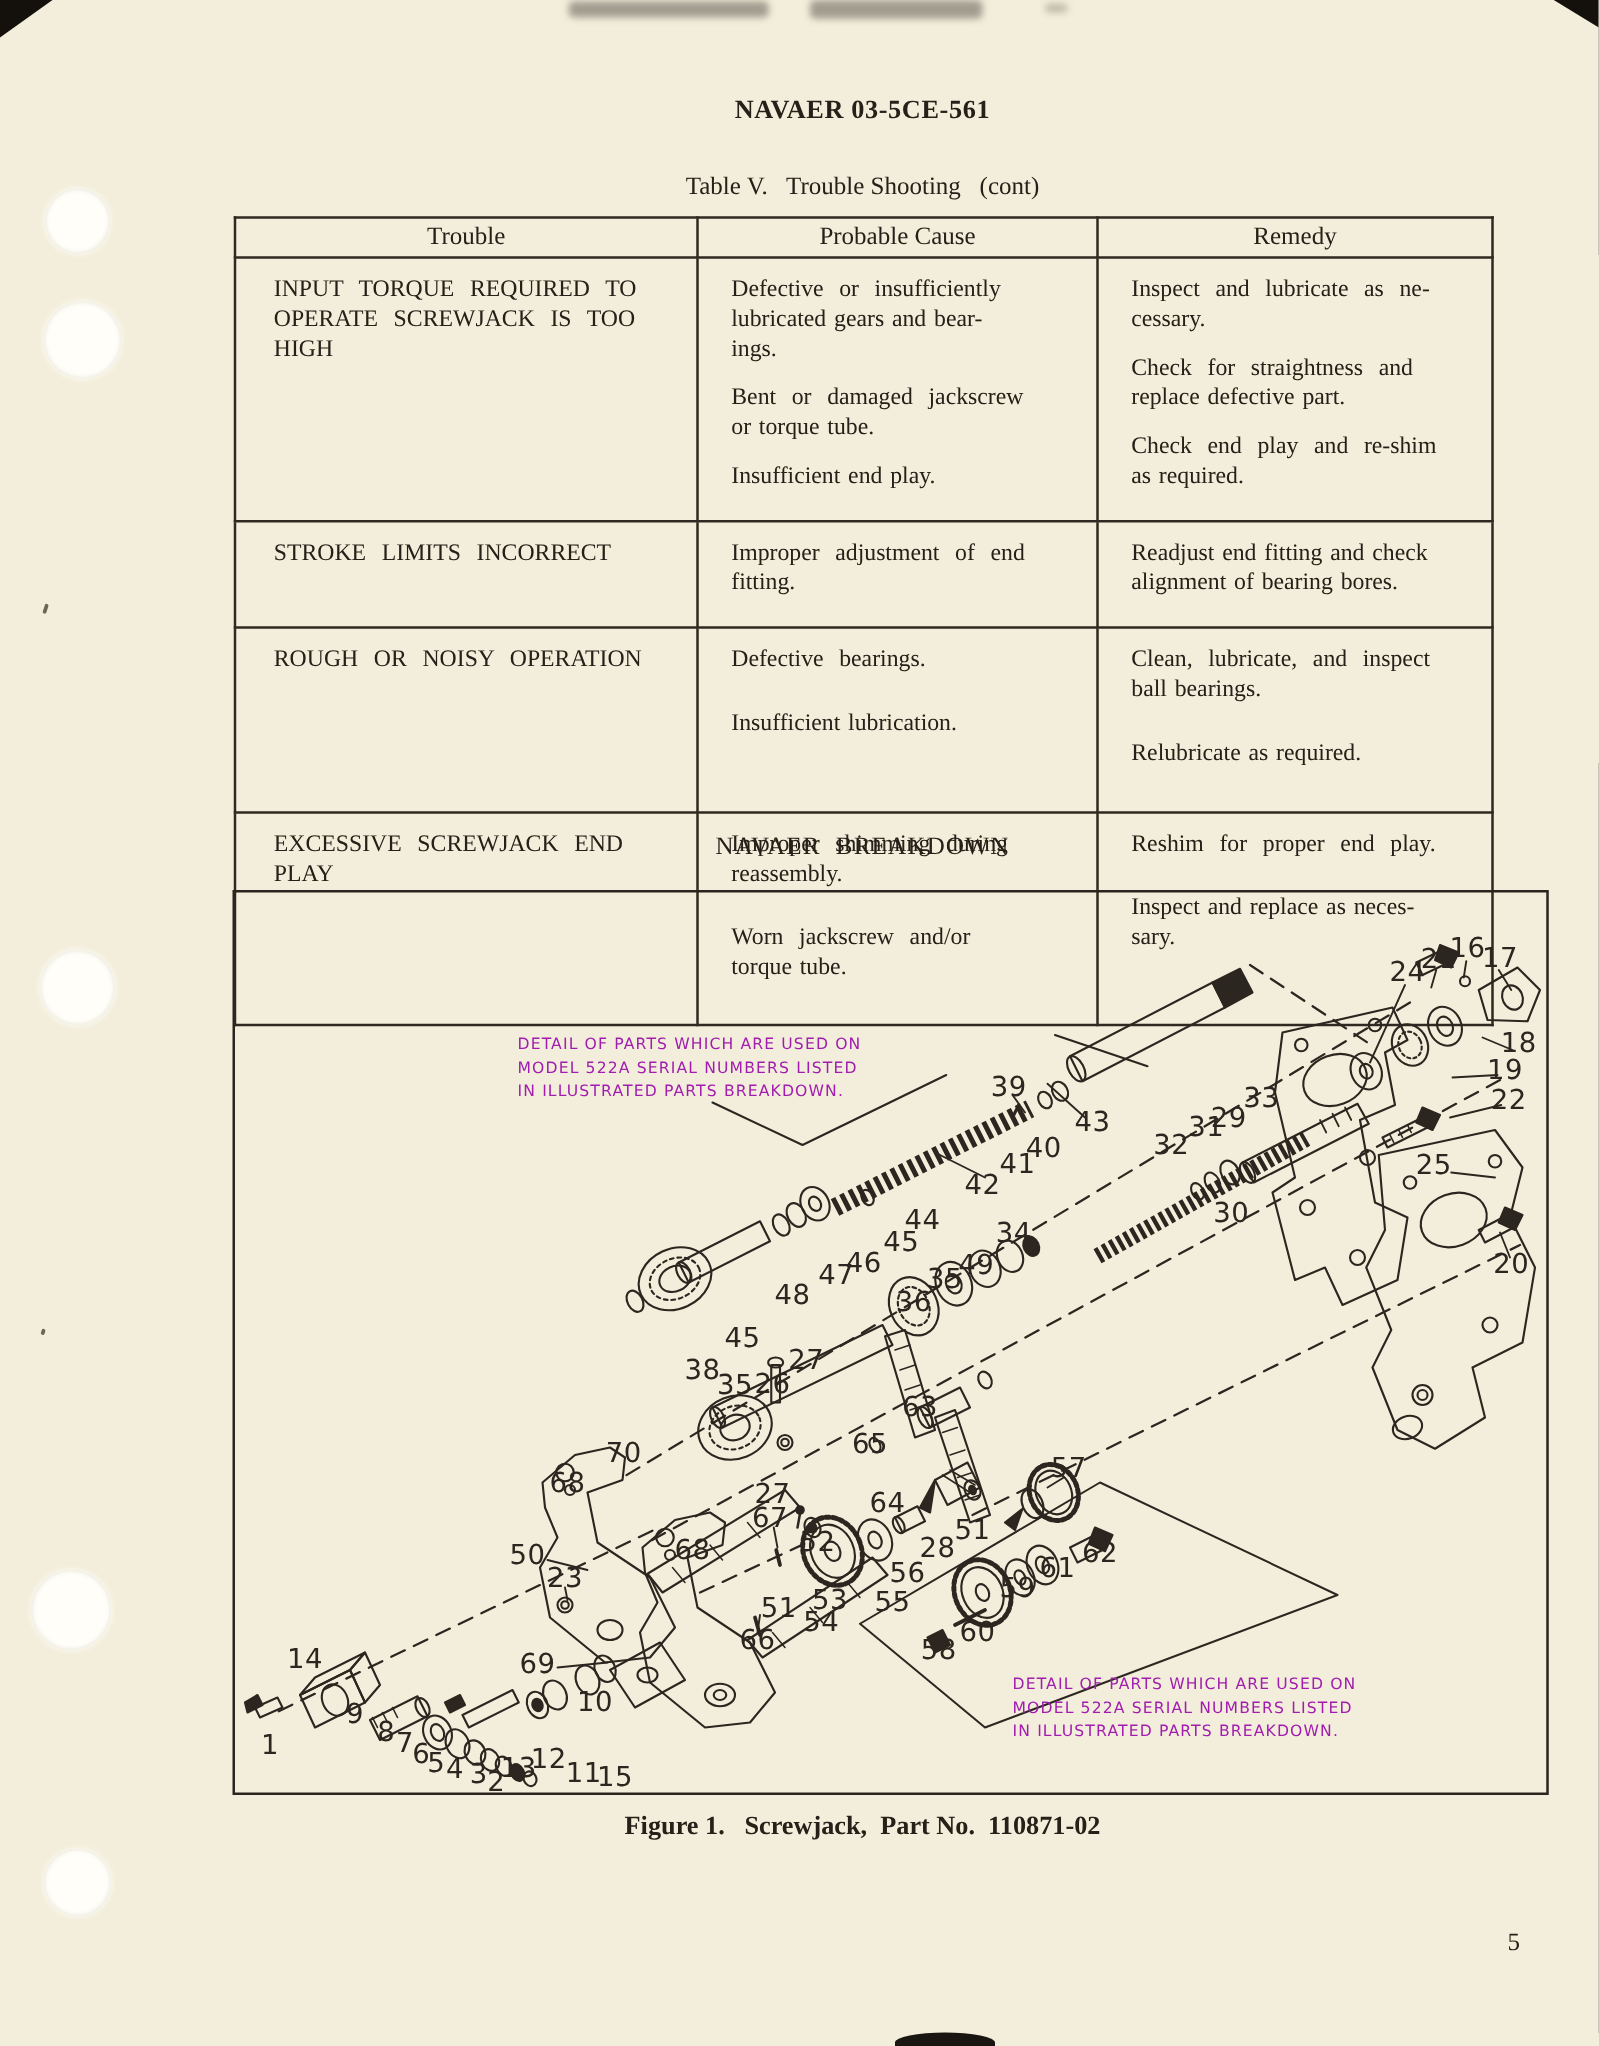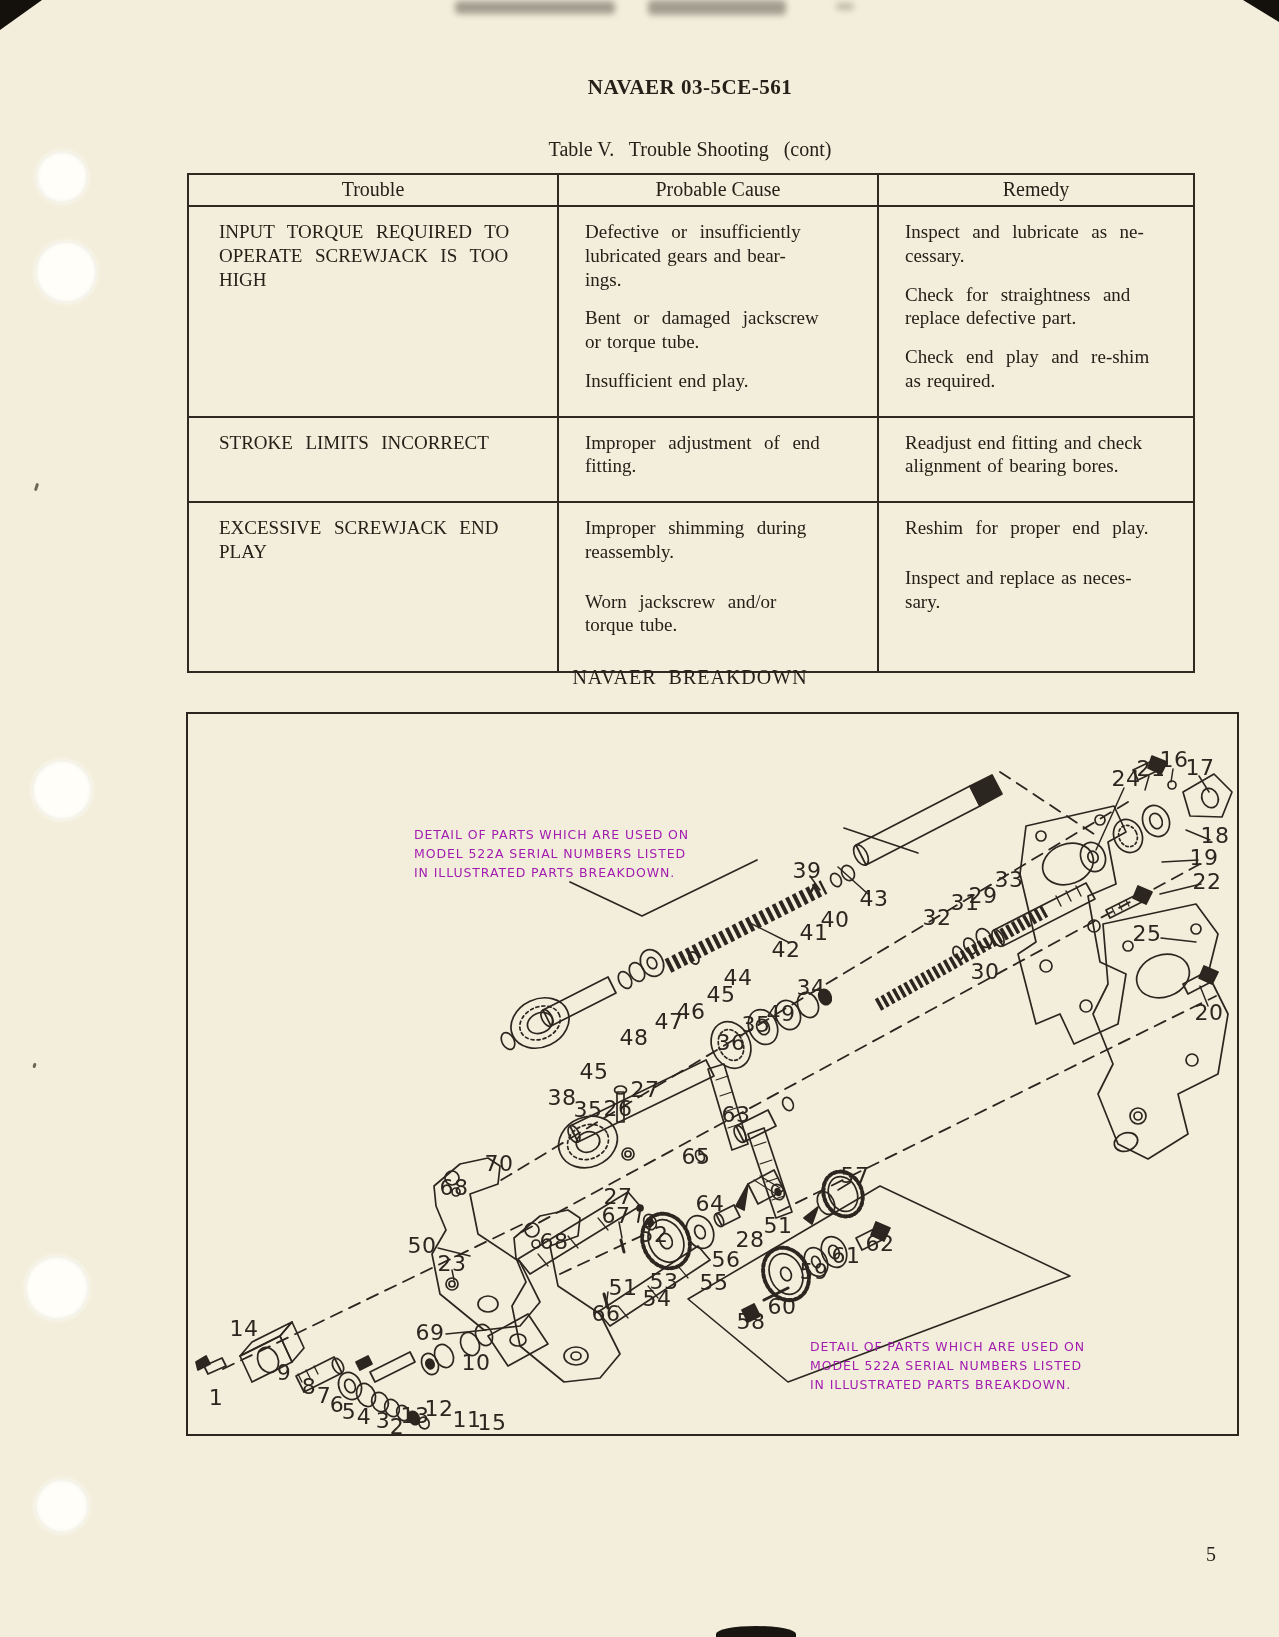--- a/index.html
+++ b/index.html
@@ -122,20 +122,34 @@
           <td class="cell-trouble">
             <p>STROKE  LIMITS  INCORRECT</p>
           </td>
           <td class="cell-cause">
             <p>Improper  adjustment  of  end
 fitting.</p>
           </td>
           <td class="cell-remedy">
             <p>Readjust end fitting and check
 alignment of bearing bores.</p>
+          </td>
+        </tr>
+        <tr class="row-3">
+          <td class="cell-trouble">
+            <p>ROUGH  OR  NOISY  OPERATION</p>
+          </td>
+          <td class="cell-cause">
+            <p>Defective  bearings.</p>
+            <p>Insufficient lubrication.</p>
+          </td>
+          <td class="cell-remedy">
+            <p>Clean,  lubricate,  and  inspect
+ball bearings.</p>
+            <p>Relubricate as required.</p>
           </td>
         </tr>
         <tr class="row-4">
           <td class="cell-trouble">
             <p>EXCESSIVE  SCREWJACK  END
 PLAY</p>
           </td>
           <td class="cell-cause">
             <p>Improper  shimming  during
 reassembly.</p>
@@ -453,26 +467,27 @@
         <span class="callout" style="left: 476px; top: 567px;">53</span>
         <span class="callout" style="left: 469px; top: 584px;">54</span>
         <span class="callout" style="left: 526px; top: 568px;">55</span>
         <span class="callout" style="left: 538px; top: 545px;">56</span>
         <span class="callout" style="left: 667px; top: 461px;">57</span>
         <span class="callout" style="left: 563px; top: 607px;">58</span>
         <span class="callout" style="left: 626px; top: 557px;">59</span>
         <span class="callout" style="left: 594px; top: 592px;">60</span>
         <span class="callout" style="left: 658px; top: 541px;">61</span>
         <span class="callout" style="left: 692px; top: 529px;">62</span>
-        <span class="callout" style="left: 548px; top: 400px;">63</span>
+        <span class="callout" style="left: 548px; top: 412px;">63</span>
         <span class="callout" style="left: 522px; top: 489px;">64</span>
         <span class="callout" style="left: 508px; top: 442px;">65</span>
         <span class="callout" style="left: 418px; top: 599px;">66</span>
         <span class="callout" style="left: 428px; top: 501px;">67</span>
         <span class="callout" style="left: 266px; top: 473px;">68</span>
         <span class="callout" style="left: 366px; top: 527px;">68</span>
         <span class="callout" style="left: 242px; top: 618px;">69</span>
         <span class="callout" style="left: 311px; top: 449px;">70</span>
       </div>
   </div>
 
+  <div class="caption">Figure 1.   Screwjack,  Part No.  110871-02</div>
   <div class="pagenum">5</div>
 </div>
 
 </body></html>

